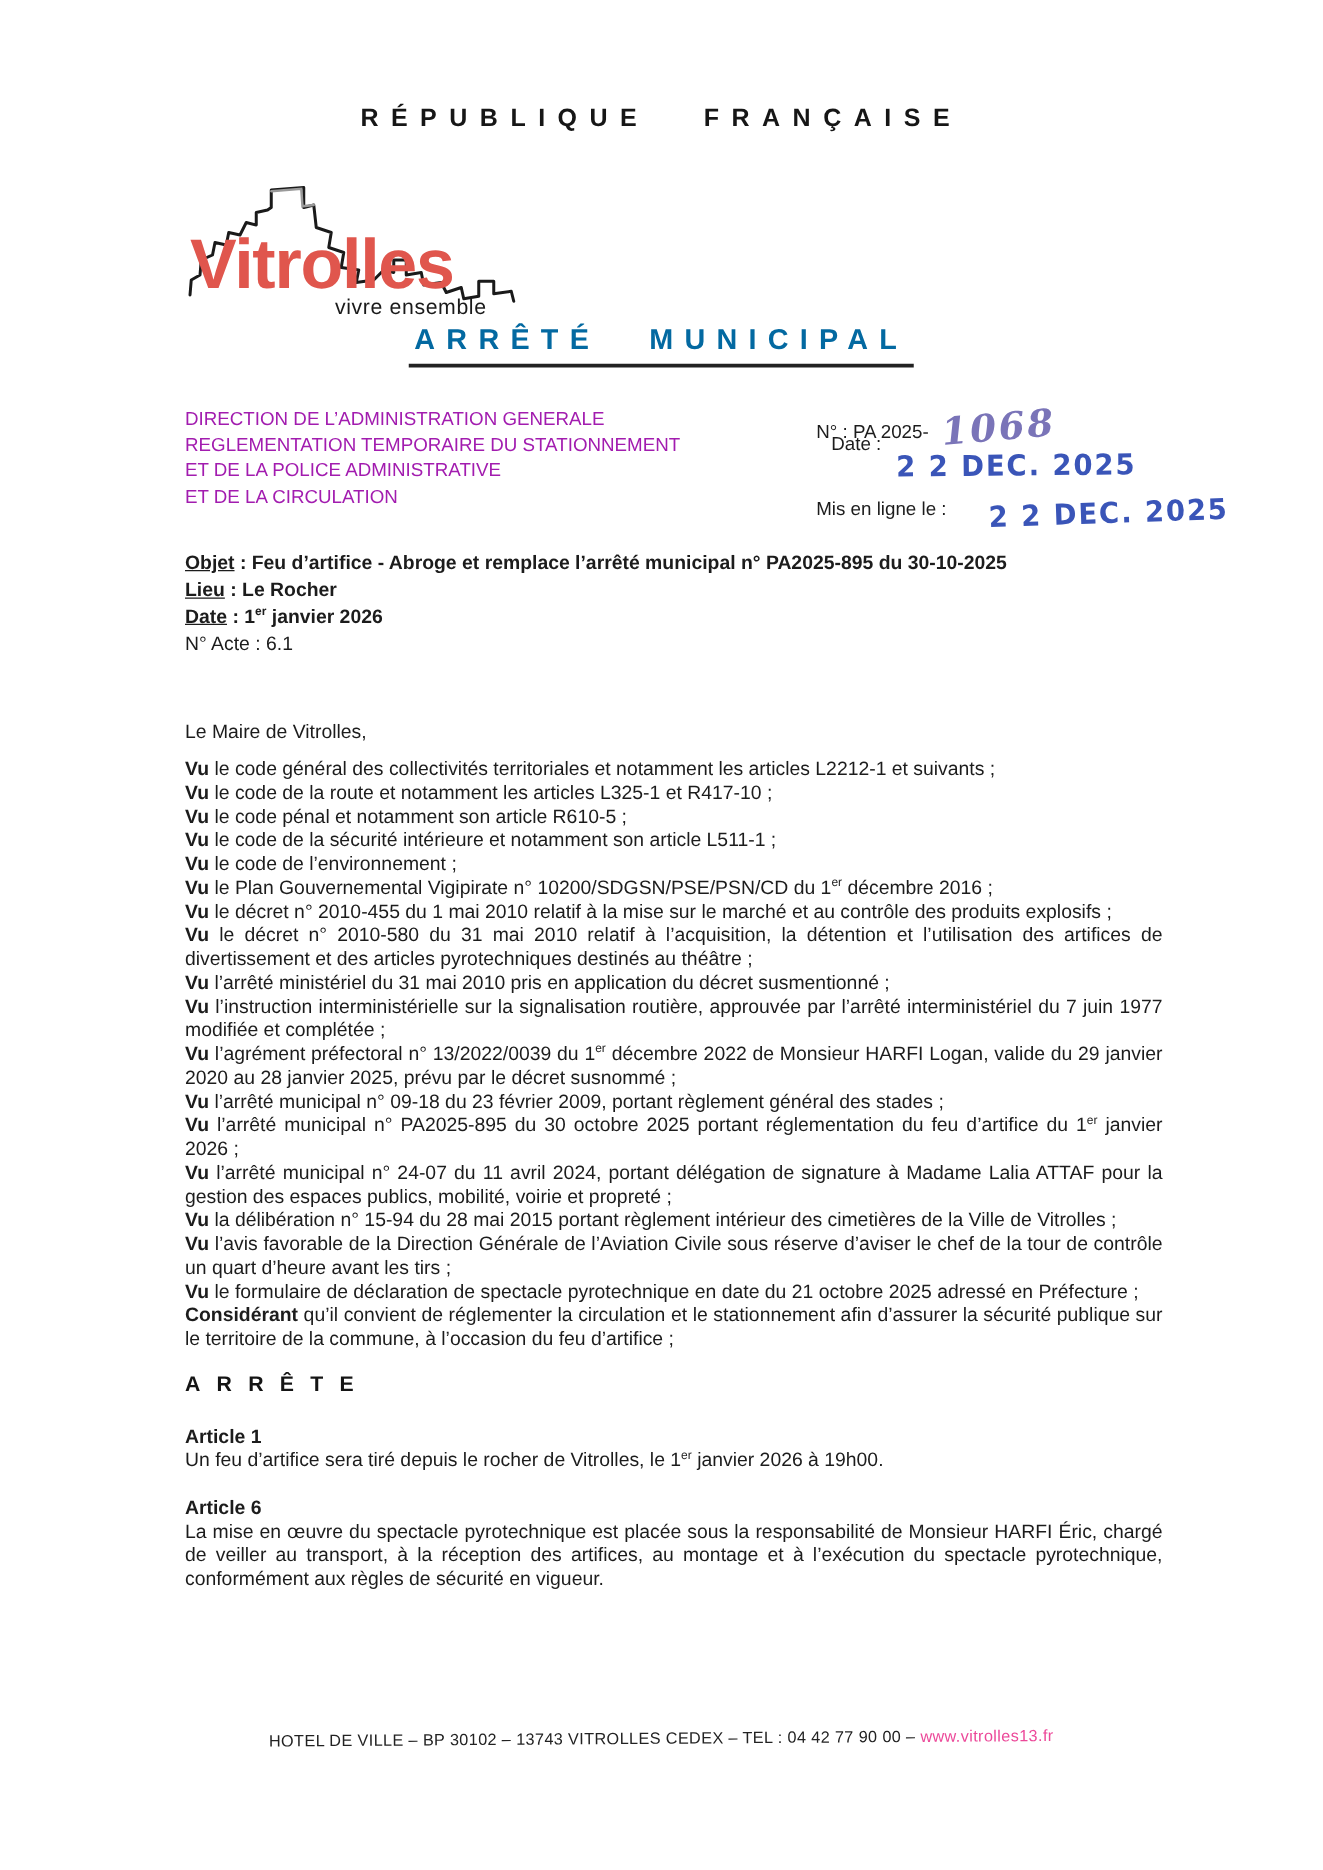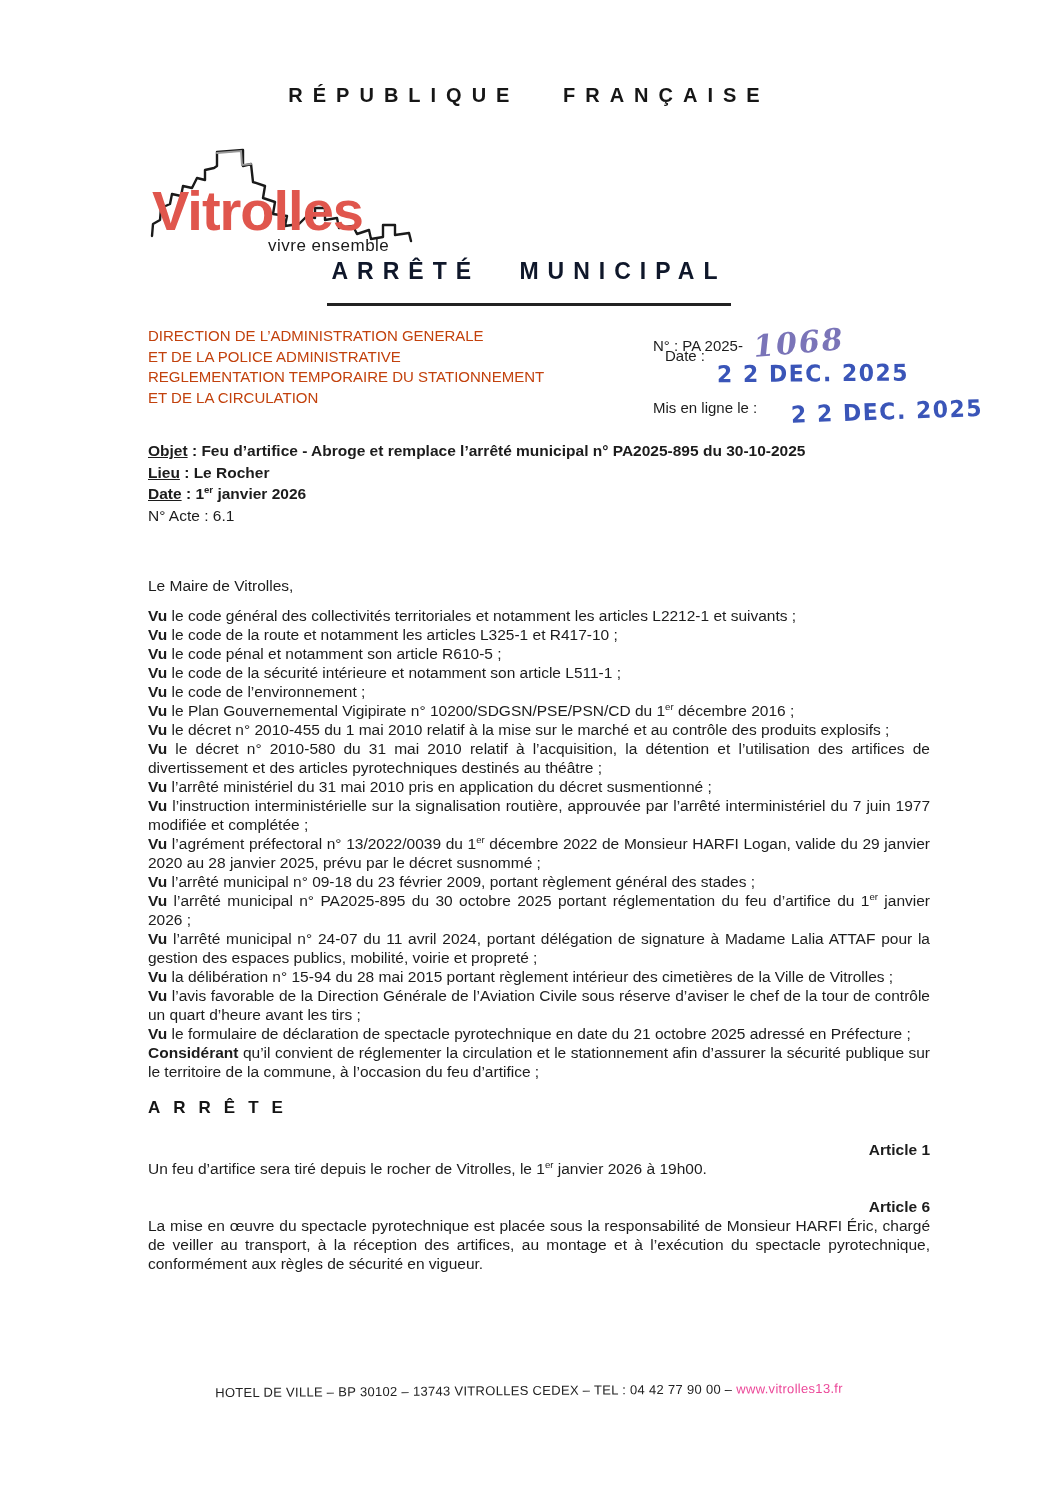--- a/index.html
+++ b/index.html
@@ -40,29 +40,29 @@
     letter-spacing:0.5px;
   }
 
   
   .doc-title-wrap{position:absolute;top:258px;left:0;width:100%;text-align:center;}
   .doc-title{
     display:inline-block;
     font-size:23px;font-weight:bold;
     letter-spacing:9px;word-spacing:24px;
     border-bottom:3px solid #222;
-    padding:0 4px 18px 4px;
-    color:#0f172a;
+    padding:0 4px 6px 4px;
+    color:#0369a1;
   }
 
   
   .direction{
     position:absolute;top:326px;left:148px;
     font-size:15px;line-height:20.5px;
-    color:#c2410c;
+    color:#a21caf;
   }
 
   
   .meta{position:absolute;top:323px;left:653px;width:400px;height:120px;font-size:15px;}
   .meta-line-numero{position:absolute;top:0;left:0;white-space:nowrap;}
   .meta-handwritten{
     display:inline-block;
     font-family:"DejaVu Serif", serif;
     font-style:italic;font-weight:bold;
     font-size:30px;color:#7a74b8;
@@ -97,21 +97,21 @@
     text-align:justify;
   }
   .salutation{margin:0 0 11px 0;}
   .par{margin:0;}
   .arrete-heading{
     margin:17px 0 23px 0;
     font-size:17px;font-weight:bold;
     letter-spacing:13px;
     color:#141414;
   }
-  .article-heading{margin:0;font-weight:bold;font-size:15.5px;text-align:right;}
+  .article-heading{margin:0;font-weight:bold;font-size:15.5px;text-align:left;}
   .article-text{margin:0 0 19px 0;}
 
   
   .footer{
     position:absolute;top:1383px;left:0;width:100%;
     text-align:center;
     font-size:13px;color:#222;
     letter-spacing:0.3px;
     transform:rotate(-0.4deg);
   }
@@ -134,22 +134,22 @@
     <span class="logo-wordmark">Vitrolles</span>
     <span class="logo-tagline">vivre ensemble</span>
   </div>
 
   <div class="doc-title-wrap">
     <span class="doc-title">ARRÊTÉ MUNICIPAL</span>
   </div>
 
   <div class="direction">
     <div>DIRECTION DE L’ADMINISTRATION GENERALE</div>
+    <div>REGLEMENTATION TEMPORAIRE DU STATIONNEMENT</div>
     <div>ET DE LA POLICE ADMINISTRATIVE</div>
-    <div>REGLEMENTATION TEMPORAIRE DU STATIONNEMENT</div>
     <div>ET DE LA CIRCULATION</div>
   </div>
 
   <div class="meta">
     <div class="meta-line-numero">
       <span>N° : PA 2025-</span><span class="meta-handwritten">1068</span>
     </div>
     <div class="meta-line-date">Date :</div>
     <div class="stamp stamp-date">2 2 DEC. 2025</div>
     <div class="meta-line-online">Mis en ligne le :</div>

